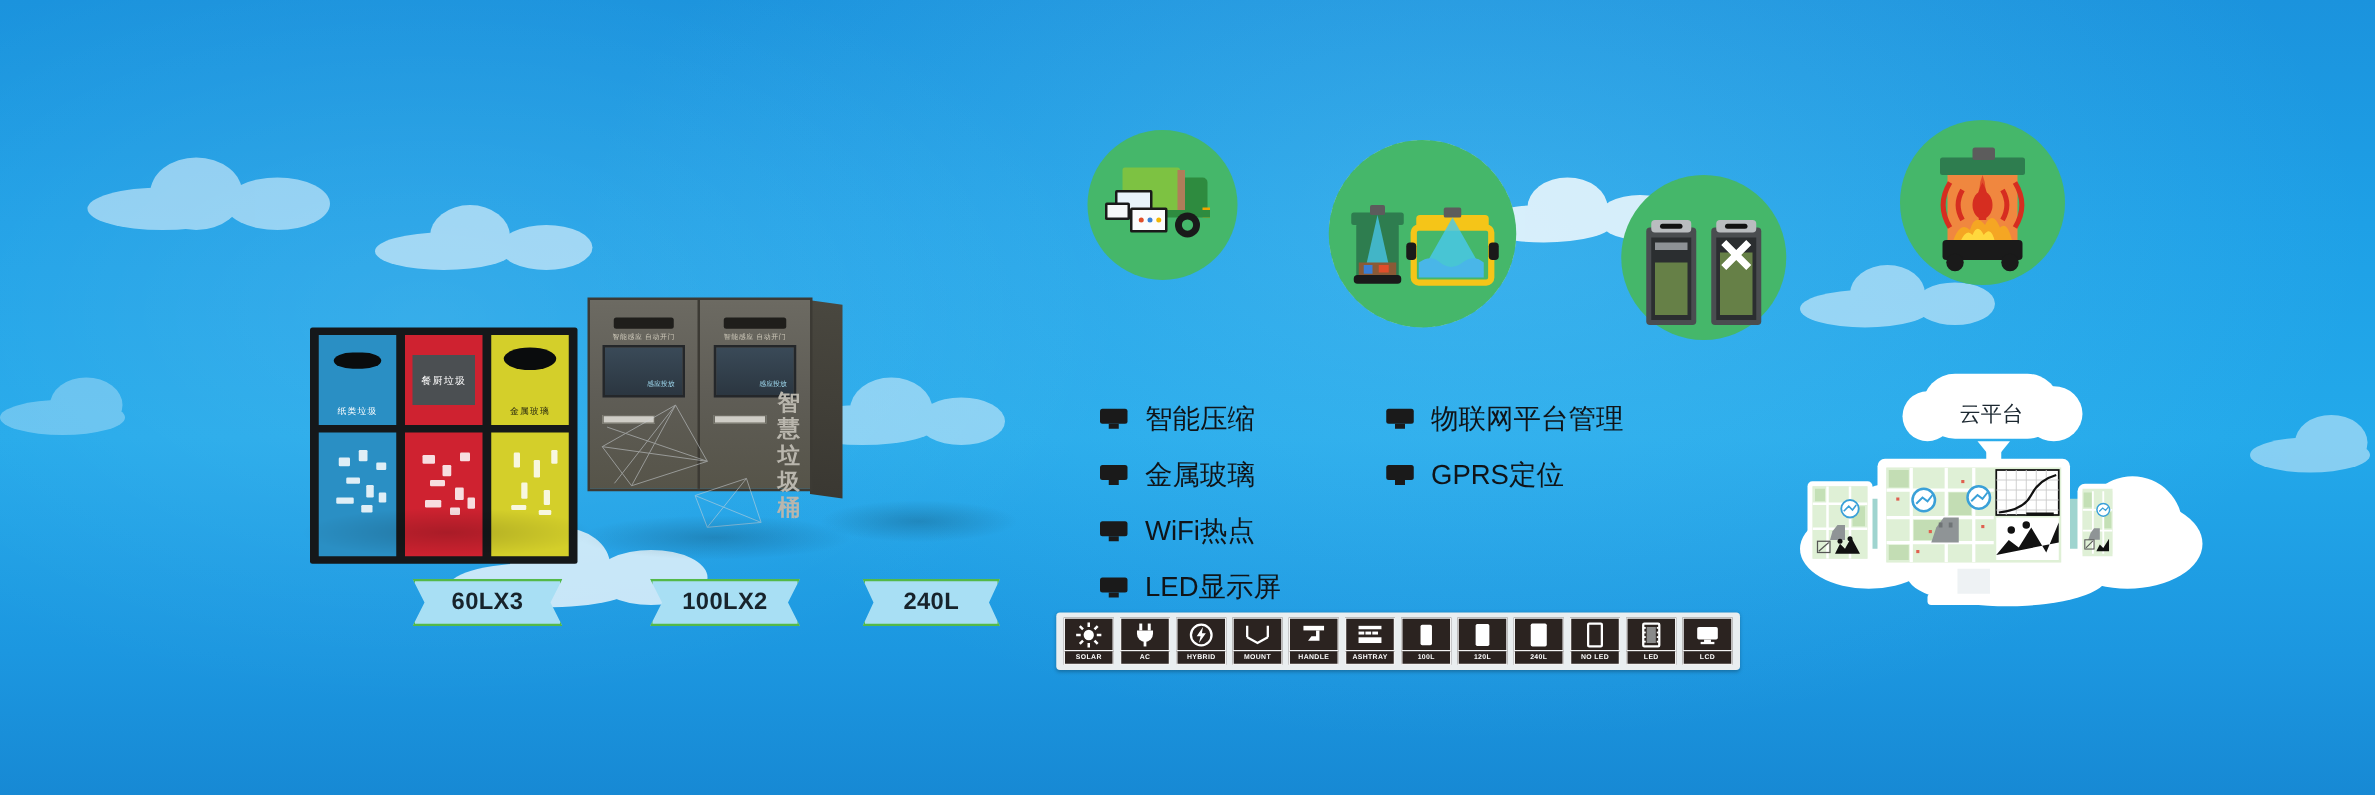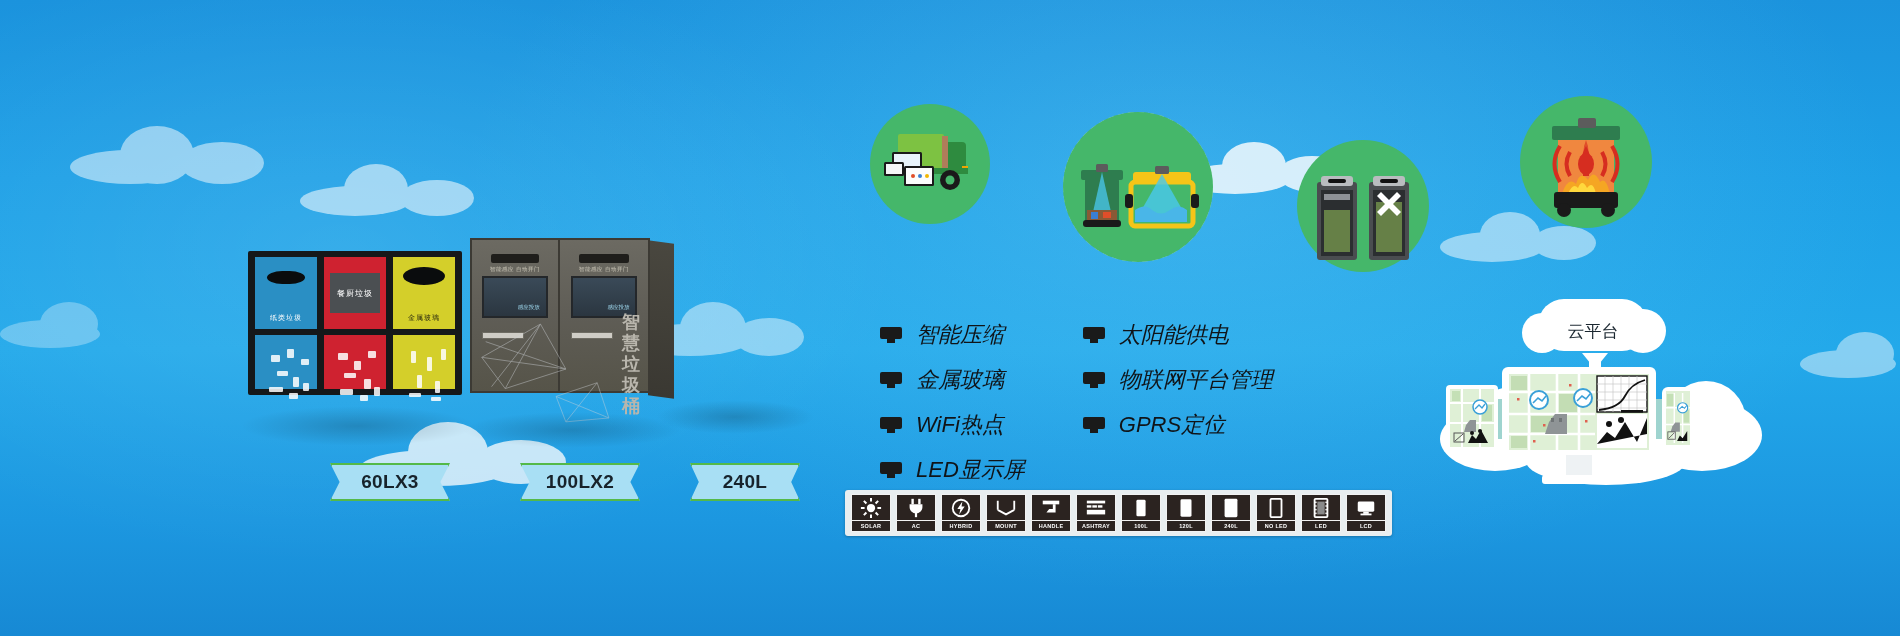--- a/index.html
+++ b/index.html
@@ -42,21 +42,21 @@
   #logo .en {
     position:absolute; left:2px; top:78px; font-size:8.5px; font-weight:700;
     color:#111; letter-spacing:1.6px; white-space:nowrap;
   }
 
   
   .binwrap { position:absolute; }
   .shadowfade { position:absolute; background:radial-gradient(ellipse at center, rgba(0,0,0,.18) 0%, rgba(0,0,0,0) 70%); }
 
   
-  #bin3 { left:248px; top:251px; width:214px; height:144px; }
+  #bin3 { left:248px; top:262px; width:214px; height:189px; }
   #bin3 .frame { position:absolute; inset:0; background:#15181a; border-radius:2px; }
   #bin3 .col { position:absolute; top:6px; bottom:6px; width:62px; }
   #bin3 .col.c1 { left:7px; }
   #bin3 .col.c2 { left:76px; }
   #bin3 .col.c3 { left:145px; }
   #bin3 .panelTop { position:absolute; top:0; left:0; right:0; height:72px; }
   #bin3 .panelBot { position:absolute; top:78px; left:0; right:0; bottom:0; }
   #bin3 .slot { position:absolute; border-radius:40%/50%; background:#0a0c0d; }
   #bin3 .lbl {
     position:absolute; bottom:6px; left:0; right:0; text-align:center;
@@ -145,21 +145,21 @@
   #gc2 { left:1063px; top:112px; width:150px; height:150px; }
   #gc3 { left:1297px; top:140px; width:132px; height:132px; }
   #gc4 { left:1520px; top:96px; width:132px; height:132px; }
   .dashlink {
     position:absolute; border:2px dashed rgba(255,255,255,.55);
     border-radius:50%; width:150px; height:150px; left:1063px; top:112px;
     clip-path: polygon(0 0, 100% 0, 100% 100%, 0 100%);
   }
 
   
-  #features { position:absolute; left:880px; top:320px; display:flex; gap:58px;font-style:italic; }
+  #features { position:absolute; left:880px; top:320px; display:flex; gap:84px; }
   #features .col { display:flex; flex-direction:column; gap:15px; }
   #features .row { display:flex; align-items:center; gap:14px; }
   #features .mon { width:22px; height:16px; position:relative; flex:0 0 auto; }
   #features .mon i {
     position:absolute; left:0; top:0; width:22px; height:12px;
     background:#1a1a1a; border-radius:2px; display:block;
   }
   #features .mon b {
     position:absolute; left:7px; top:12px; width:8px; height:4px;
     background:#1a1a1a; display:block;
@@ -482,27 +482,20 @@
           </span>
         <span class="txt">LED显示屏</span>
       </div>
     </div>
     <div class="col">
       <div class="row">
         <span class="mon">
             <i></i>
             <b></b>
           </span>
-        <span class="txt">太阳能供电</span>
-      </div>
-      <div class="row">
-        <span class="mon">
-            <i></i>
-            <b></b>
-          </span>
         <span class="txt">物联网平台管理</span>
       </div>
       <div class="row">
         <span class="mon">
             <i></i>
             <b></b>
           </span>
         <span class="txt">GPRS定位</span>
       </div>
     </div>

